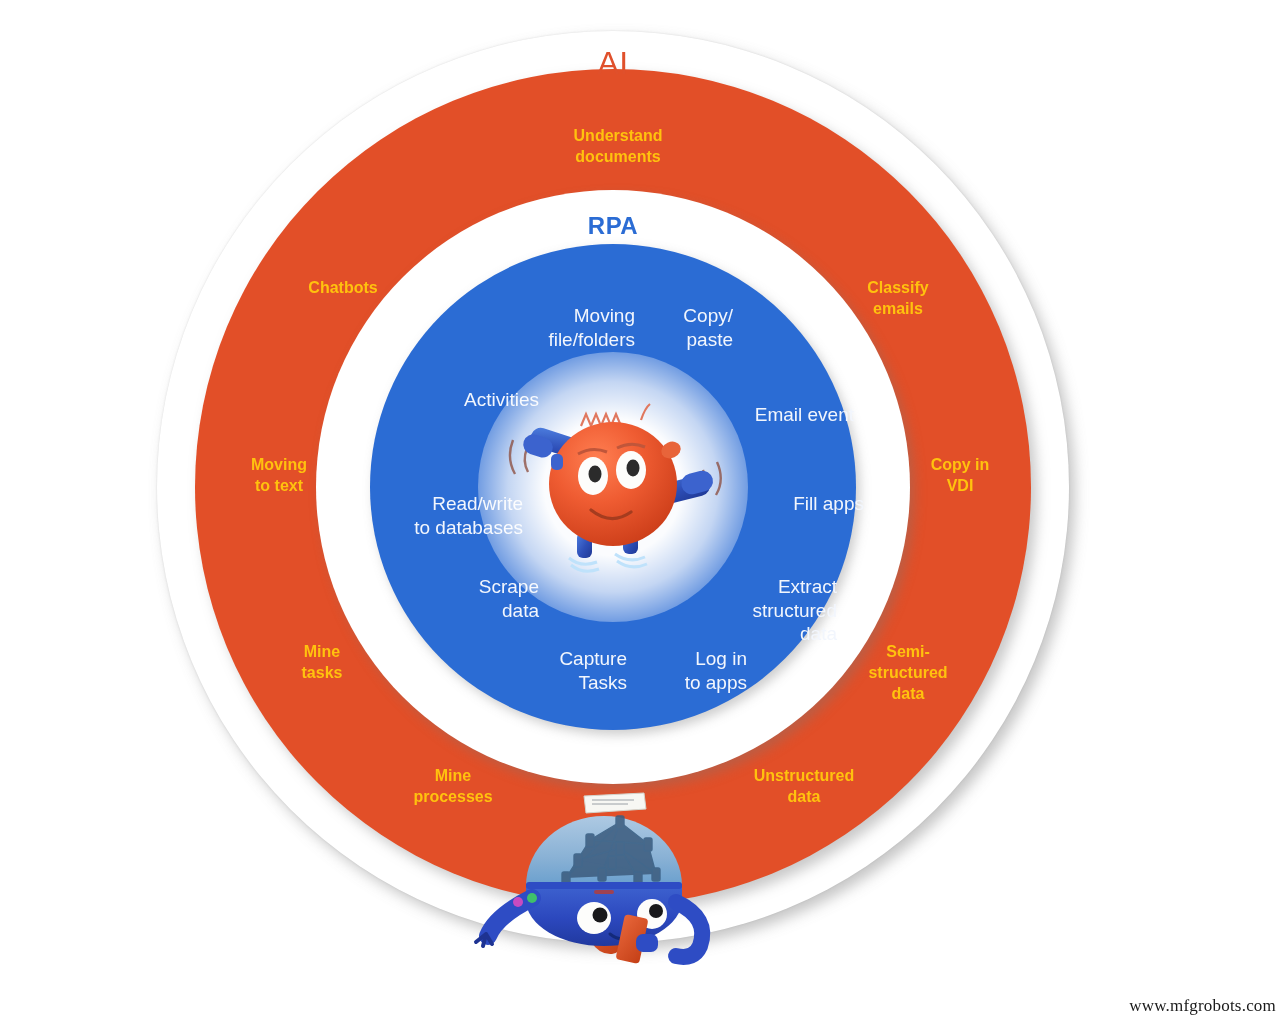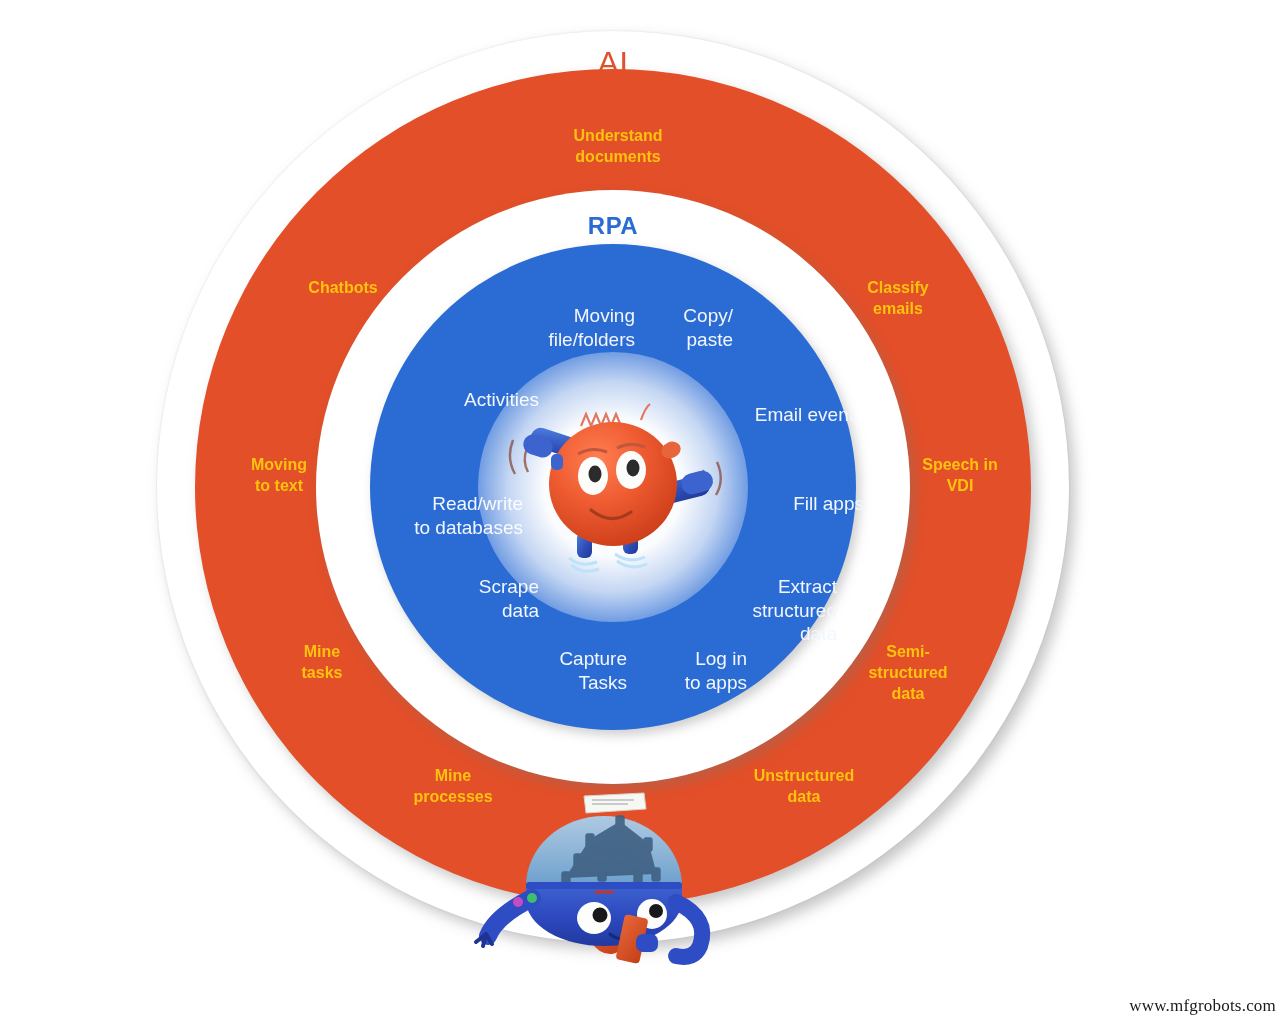--- a/index.html
+++ b/index.html
@@ -172,21 +172,21 @@
 
   <div id="title-ai">AI</div>
   <div id="title-rpa">RPA</div>
 
   <div class="ai-label" style="left:508px; top:125px; width:220px;">Understand
 documents</div>
 
   <div class="ai-label" style="left:818px; top:277px; width:160px;">Classify
 emails</div>
 
-  <div class="ai-label" style="left:880px; top:454px; width:160px;">Speech in
+  <div class="ai-label" style="left:880px; top:454px; width:160px;">Copy in
 VDI</div>
 
   <div class="ai-label" style="left:828px; top:641px; width:160px;">Semi-
 structured
 data</div>
 
   <div class="ai-label" style="left:703px; top:765px; width:202px;">Unstructured
 data</div>
 
   <div class="ai-label" style="left:355px; top:765px; width:196px;">Mine

